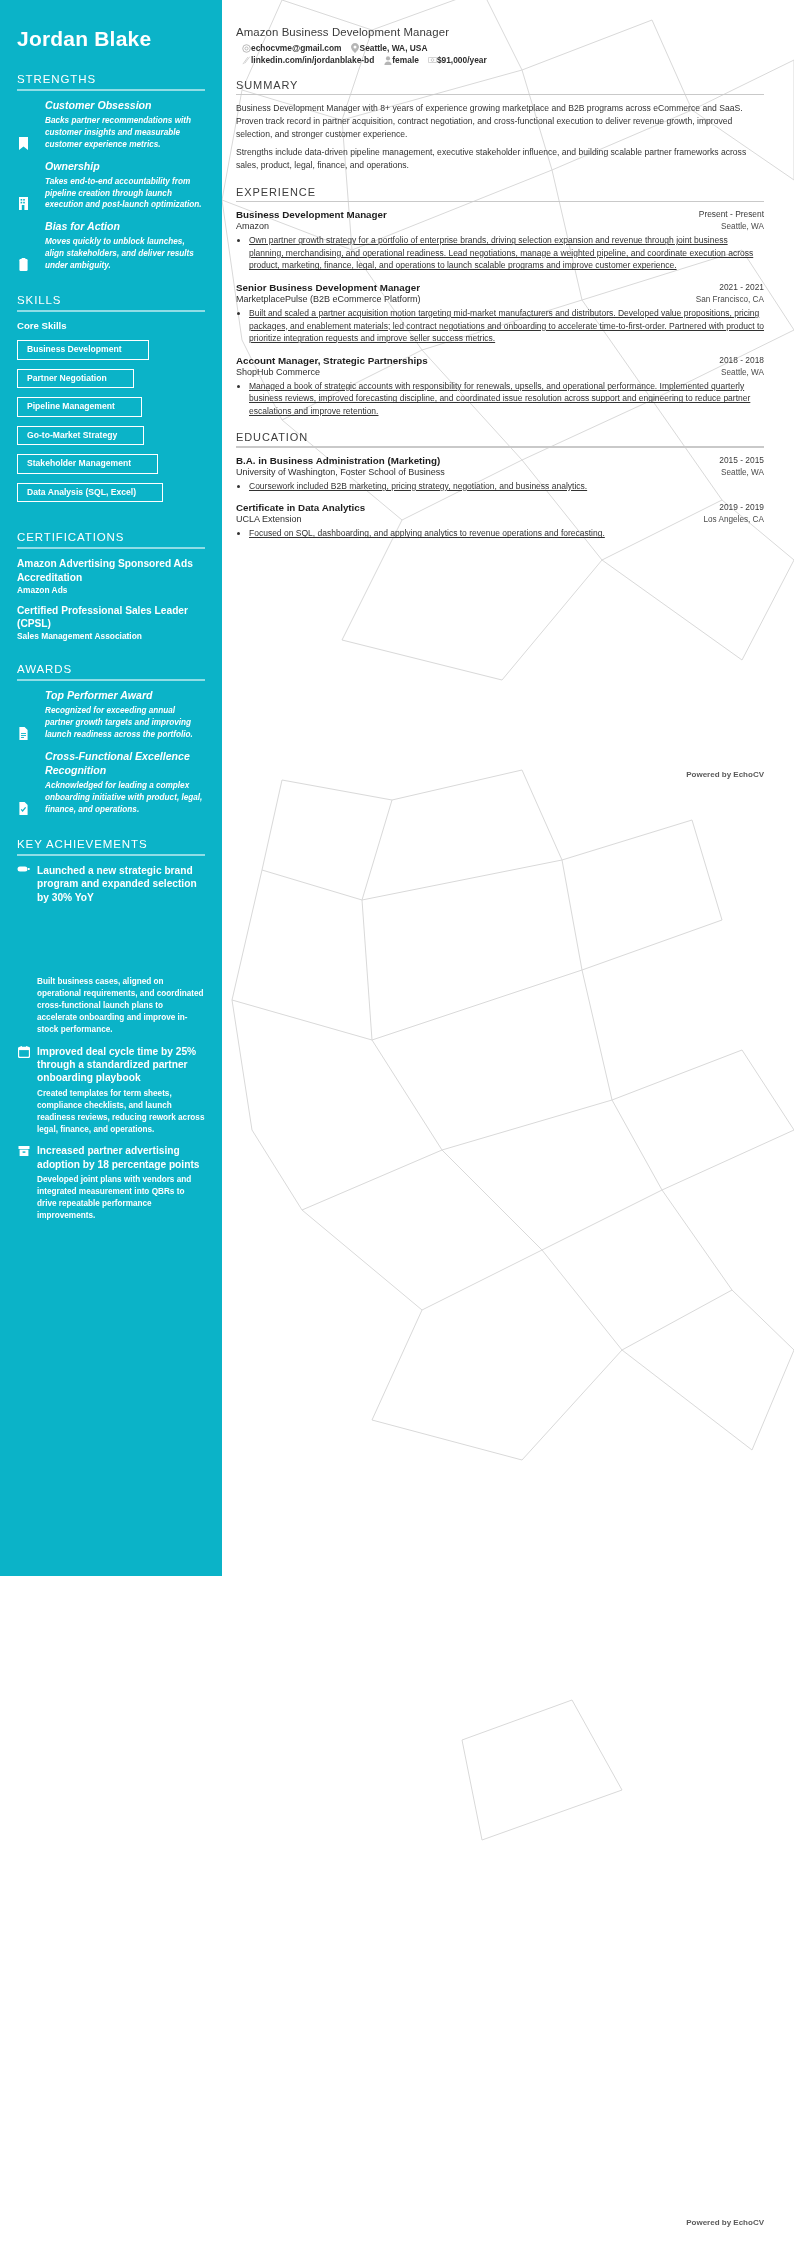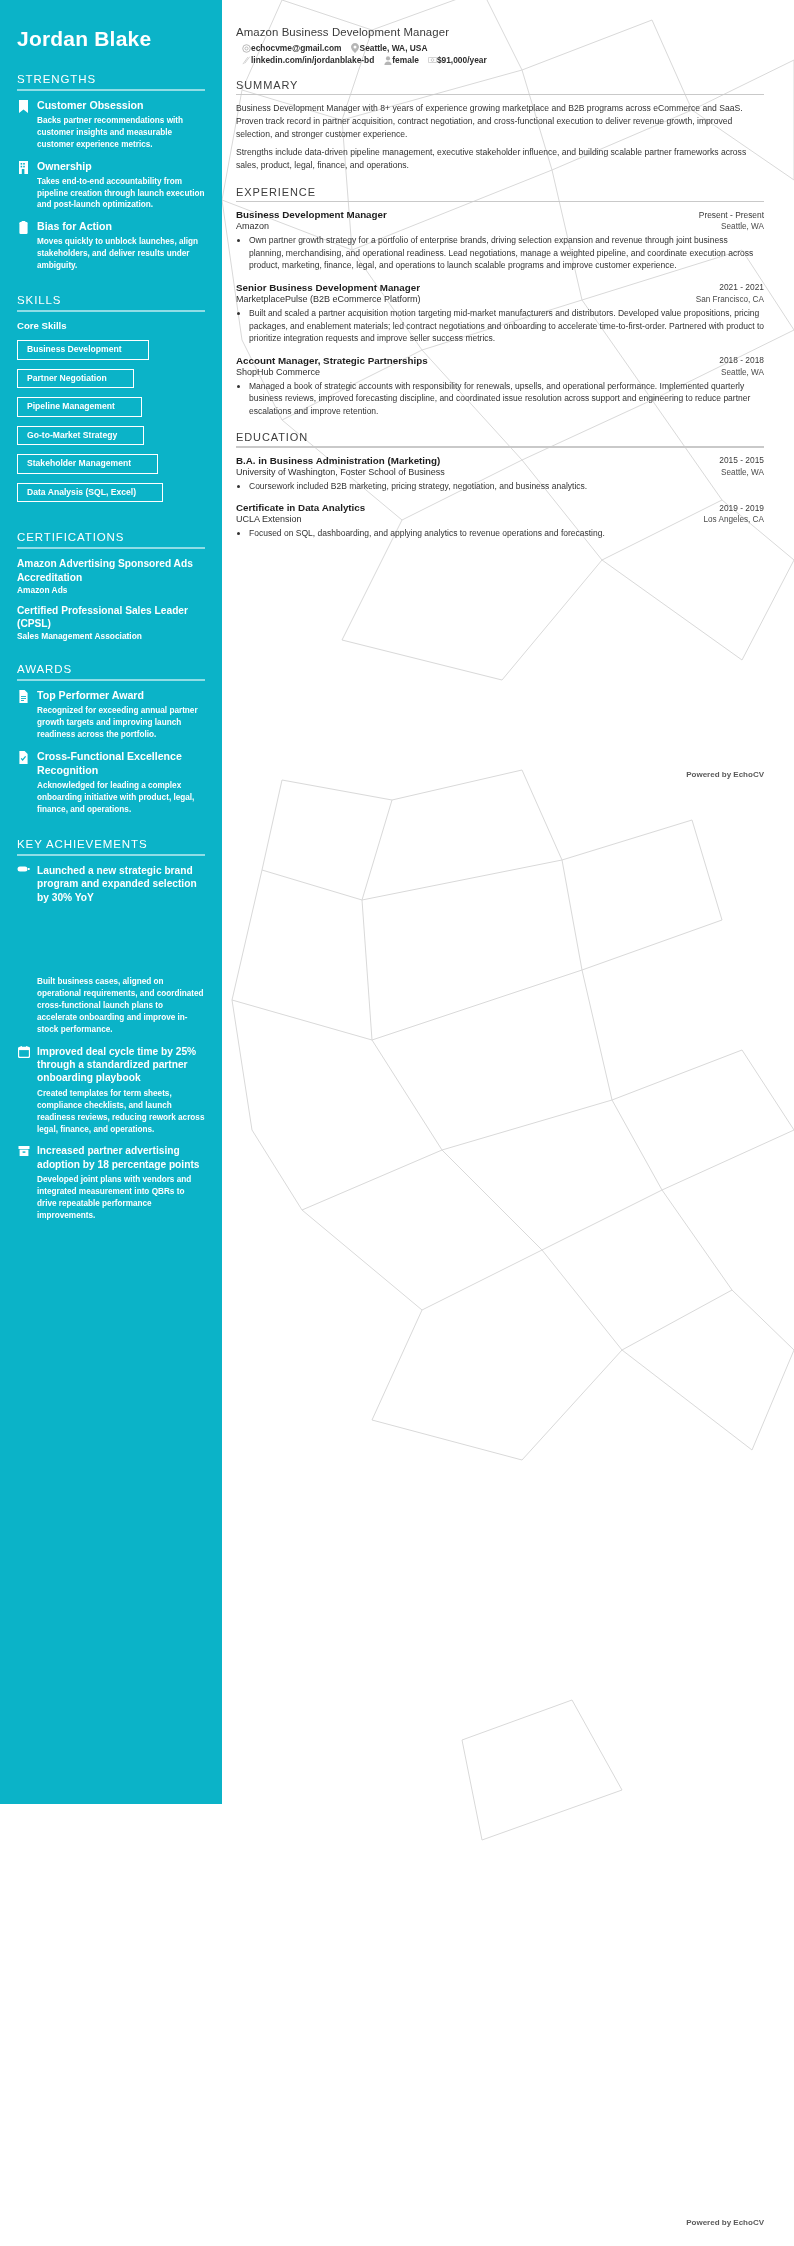--- a/index.html
+++ b/index.html
@@ -22,21 +22,21 @@
     left: 222px; top: 0;
     width: 572px; height: 2246px;
     pointer-events: none;
     z-index: 0;
   }
   
   .sidebar {
     position: absolute;
     left: 0; top: 0;
     width: 222px;
-    height: 1804px;
+    height: 1576px;
     background: #0bb3c8;
     color: #ffffff;
     padding: 0 17px;
     z-index: 2;
   }
   .name {
     font-size: 21px;
     font-weight: bold;
     letter-spacing: 0.2px;
     margin-top: 27px;
@@ -49,21 +49,21 @@
     font-weight: 400;
     color: #ffffff;
     margin-top: 22px;
     margin-bottom: 4px;
   }
   .side-rule {
     height: 2px;
     background: rgba(255,255,255,0.55);
     margin-bottom: 8px;
   }
-  .s-item { display: flex; gap: 7px; margin-bottom: 9px; align-items: flex-start; }
+  .s-item { display: flex; gap: 15px; margin-bottom: 9px; align-items: flex-end; font-style: italic; }
   .s-ico {
     width: 13px; min-width: 13px; height: 14px;
     margin-top: 1px;
     display: flex; align-items: flex-start; justify-content: center;
   }
   .s-ico svg { display: block; }
   .s-body { flex: 1; }
   .s-title {
     font-size: 10.6px;
     font-weight: bold;
@@ -159,21 +159,21 @@
   .para {
     font-size: 8.6px;
     line-height: 1.5;
     color: #333333;
     margin-bottom: 5px;
   }
   .entry { margin-bottom: 10px; }
   .entry-head {
     display: flex;
     justify-content: space-between;
-    align-items: center;
+    align-items: flex-start;
     gap: 10px;
   }
   .entry-role {
     font-size: 9.8px;
     font-weight: bold;
     color: #1e1e1e;
   }
   .entry-dates {
     font-size: 8.4px;
     color: #3a3a3a;
@@ -197,20 +197,21 @@
     white-space: nowrap;
   }
   ul.bullets {
     margin: 3px 0 0 13px;
   }
   ul.bullets li {
     font-size: 8.5px;
     line-height: 1.48;
     color: #333333;
     margin-bottom: 2px;
+    text-decoration: underline;
   }
   .lang-row { display: flex; gap: 22px; margin-top: 2px; }
   .lang-col { flex: 1; }
   .lang-head { display: flex; align-items: baseline; gap: 7px; }
   .lang-name { font-size: 9.4px; color: #222222; }
   .lang-level { font-size: 8.2px; color: #4c4c4c; }
   .lang-bar {
     margin-top: 4px;
     height: 3px;
     background: #d8d8d8;

